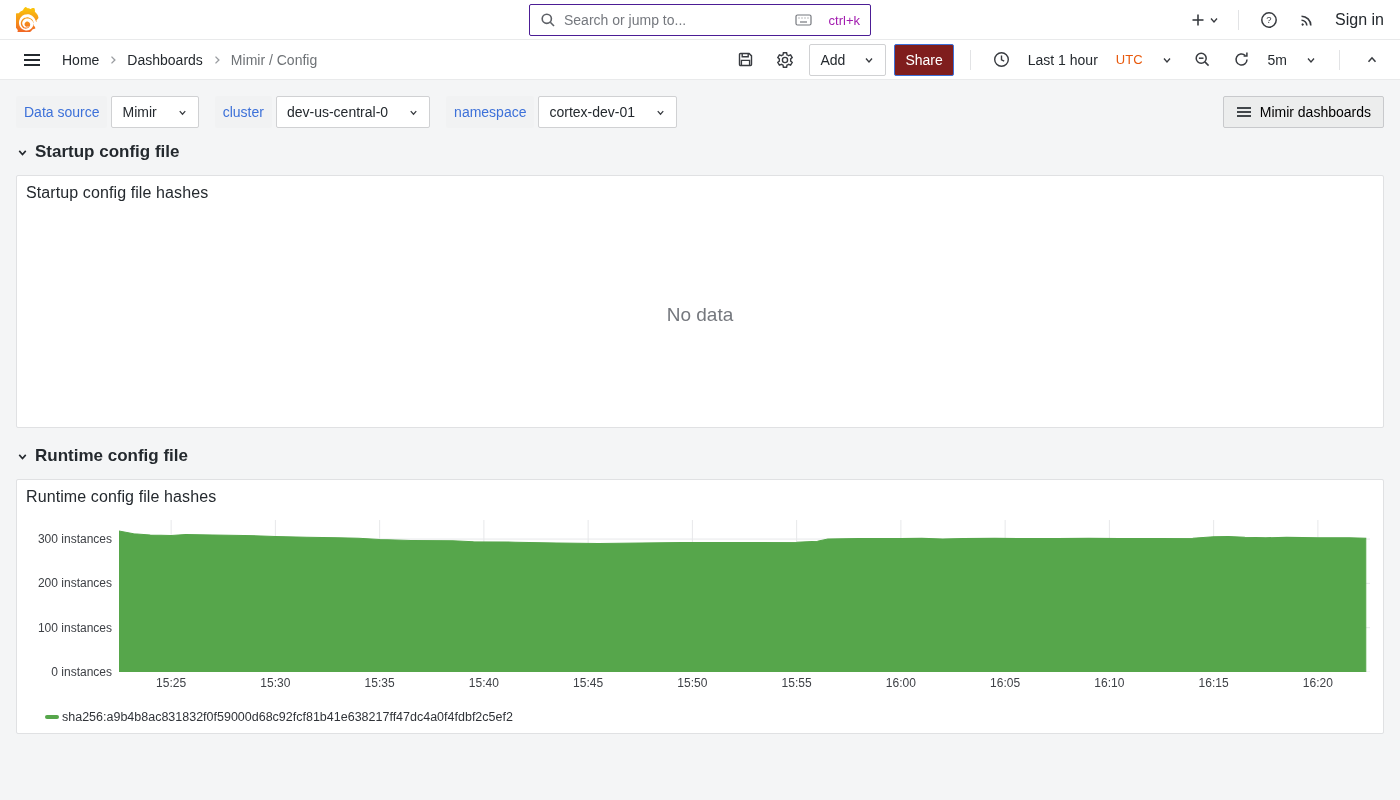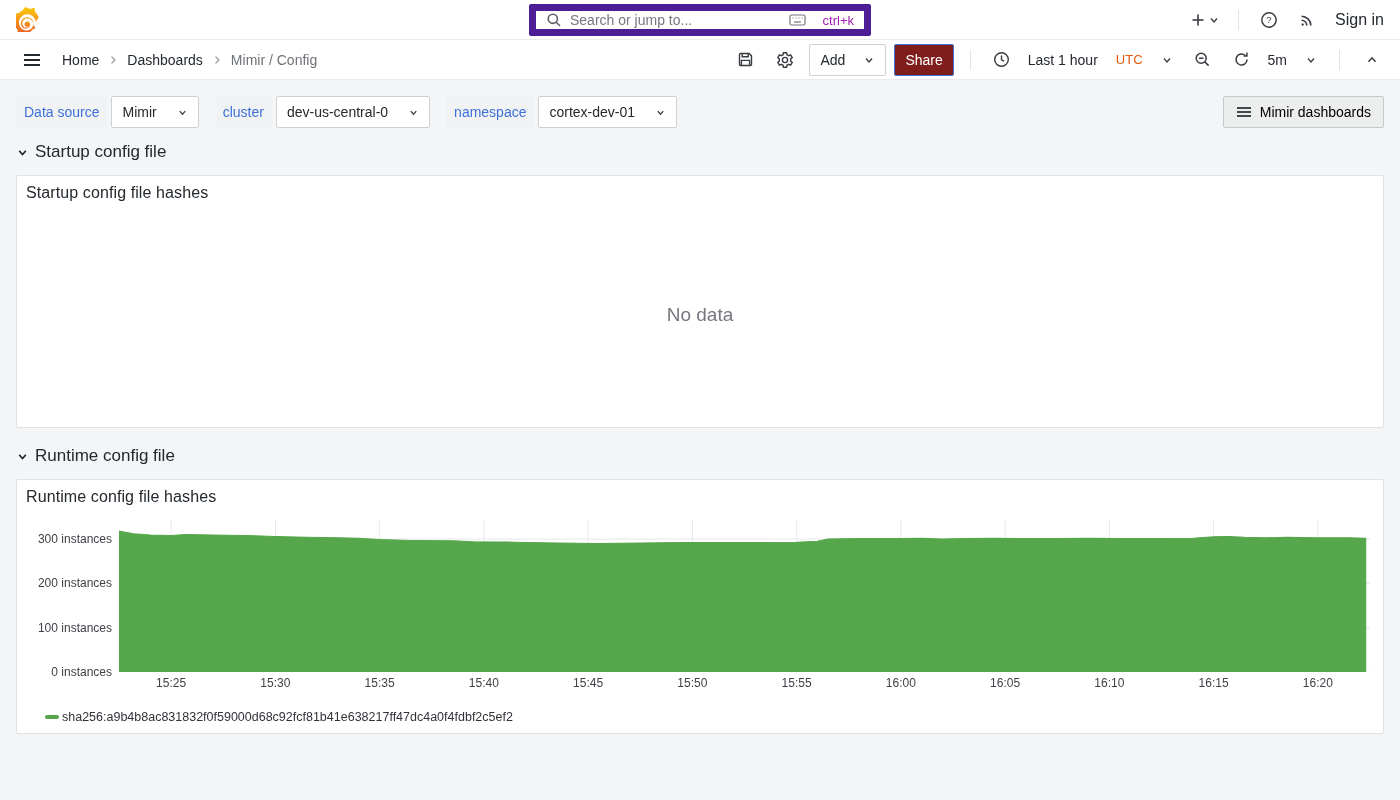--- a/index.html
+++ b/index.html
@@ -1,21 +1,21 @@
 <!DOCTYPE html>
 <html><head>
 <meta charset="utf-8">
 <style>
   * { margin:0; padding:0; box-sizing:border-box; }
   html,body { width:1400px; height:800px; font-family:"Liberation Sans",sans-serif; background:#fff; color:#24292e; overflow:hidden; }
   svg { display:block; }
 
   
   .topnav { position:relative; height:40px; background:#fff; border-bottom:1px solid #e9eaeb; display:flex; align-items:center; padding:0 16px; }
-  .search-box { position:absolute; left:50%; top:4px; transform:translateX(-50%); width:342px; height:32px; border:7px solid #4c1d95; border-radius:2px; background:#fff; display:flex; align-items:center; padding:0 10px; gap:8px; color:#75787e; font-size:14px; }
+  .search-box { position:absolute; left:50%; top:4px; transform:translateX(-50%); width:342px; height:32px; border:1px solid #4c1d95; border-radius:2px; background:#fff; display:flex; align-items:center; padding:0 10px; gap:8px; color:#75787e; font-size:14px; }
   .search-box .ph { flex:1; text-align:left; }
   .shortcut { display:flex; align-items:center; gap:17px; color:#a21caf; font-size:13px; }
   .topnav-right { margin-left:auto; display:flex; align-items:center; gap:6px; }
   .icon-btn { width:32px; height:32px; display:flex; align-items:center; justify-content:center; border-radius:2px; cursor:pointer; background:transparent; border:none; }
   .plus-group { display:flex; align-items:center; gap:2px; padding:0 4px; }
   .vdivider { width:1px; height:20px; background:#e2e3e5; margin:0 8px; }
   .signin { font-size:16px; font-weight:500; color:#24292e; margin-left:6px; cursor:pointer; }
 
   
   .toolbar { height:40px; background:#fff; border-bottom:1px solid #e9eaeb; display:flex; align-items:center; padding:0 12px 0 16px; gap:4px; }
@@ -32,21 +32,21 @@
 
   
   .content { background:#f4f5f6; height:720px; padding:16px; }
   .filters-row { display:flex; height:32px; margin-bottom:8px; }
   .var-group { display:flex; align-items:center; margin-right:16px; }
   .var-label { height:32px; display:flex; align-items:center; padding:0 8px; background:#f1f2f3; color:#3d71d9; font-size:14px; font-weight:500; border-radius:2px; cursor:pointer; }
   .var-value { height:32px; display:flex; align-items:center; gap:20px; padding:0 10px; margin-left:4px; background:#fff; border:1px solid #d0d1d3; border-radius:2px; font-size:14px; cursor:pointer; }
   .dash-btn { margin-left:auto; height:32px; display:flex; align-items:center; gap:8px; background:#eceded; border:1px solid #c8c9cc; border-radius:2px; padding:0 12px; font-size:14px; font-weight:500; cursor:pointer; }
 
   .section-row { height:32px; display:flex; align-items:center; gap:6px; cursor:pointer; margin-bottom:7px; }
-  .section-title { font-size:17px; font-weight:400; color:#24292e; }
+  .section-title { font-size:17px; font-weight:700; color:#24292e; }
 
   .panel { background:#fff; border:1px solid #e0e1e3; border-radius:2px; }
   .panel-header { padding:8px 8px 0 8px; }
   .panel-title { font-size:16px; font-weight:500; color:#24292e; letter-spacing:.1px; padding-left:1px; cursor:pointer; display:inline-block; }
   .panel.startup { height:253px; margin-bottom:12px; display:flex; flex-direction:column; }
   .nodata-wrap { flex:1; display:flex; align-items:center; justify-content:center; }
   .nodata { font-size:19px; color:#75787e; font-weight:500; }
 
   .panel.runtime { height:255px; display:flex; flex-direction:column; }
   .chart-area { flex:1; display:flex; padding:14px 13px 0 8px; }

